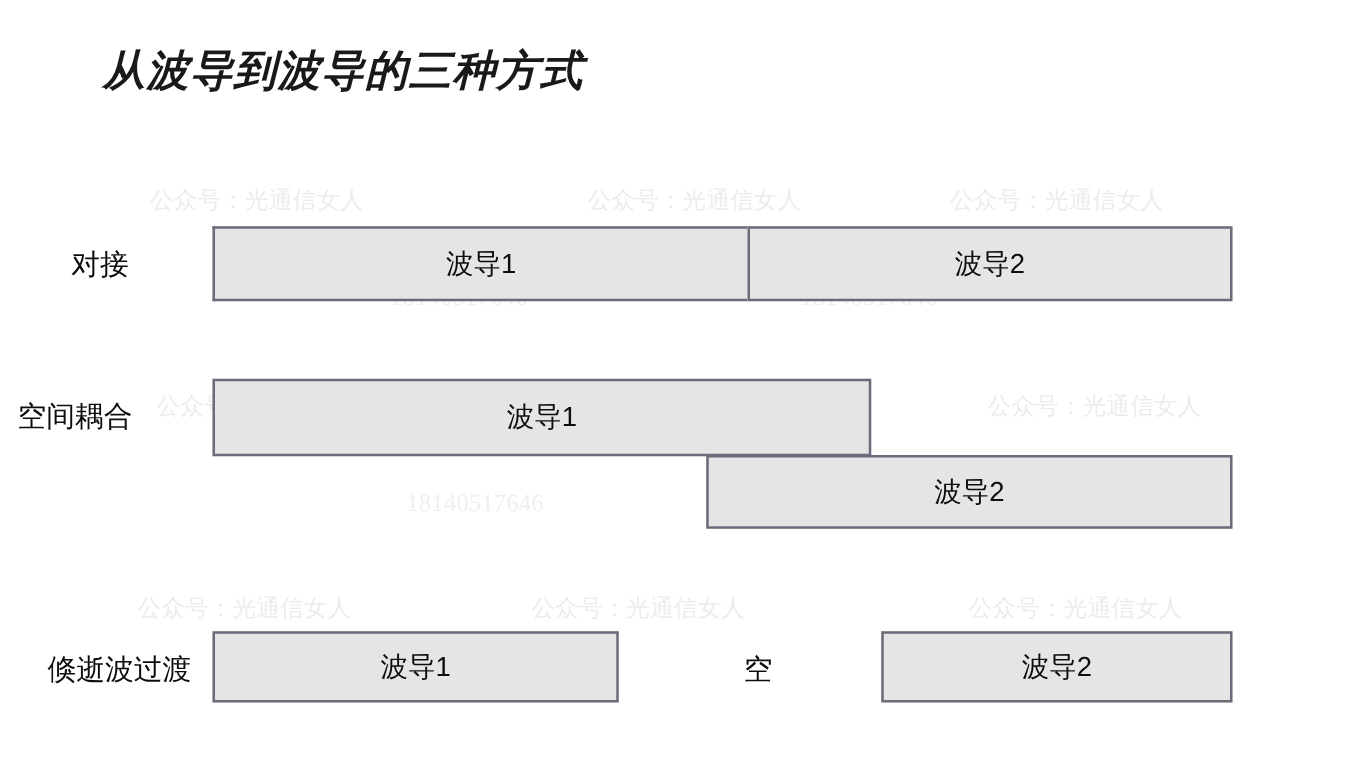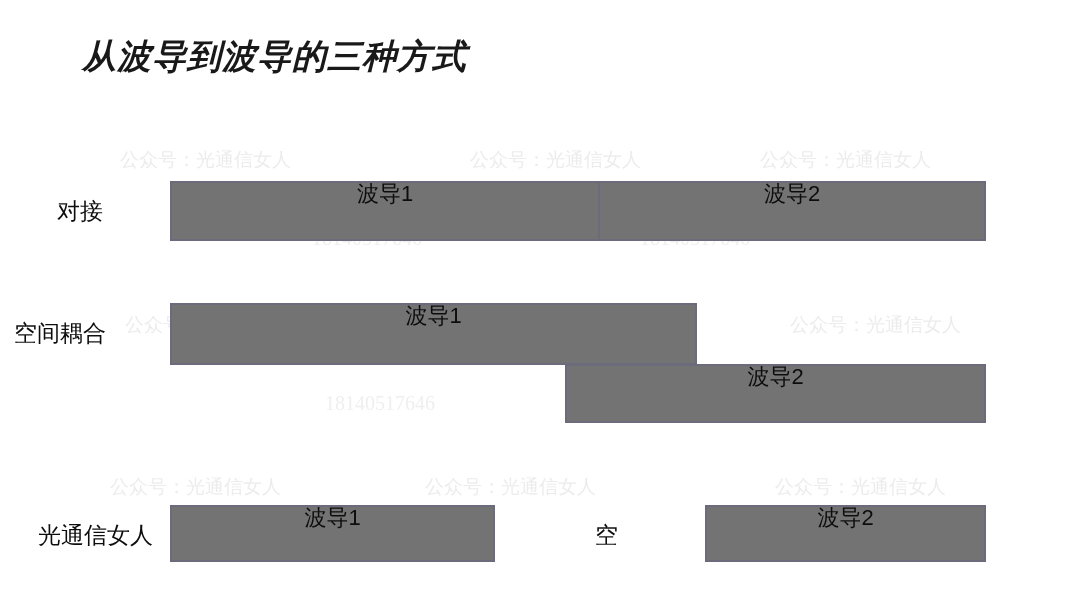--- a/index.html
+++ b/index.html
@@ -52,23 +52,24 @@
     font-size: 23px;
     color: #0d0d0d;
     white-space: nowrap;
     z-index: 3;
   }
 
   
   .wg-box {
     position: absolute;
     box-sizing: border-box;
-    background: #737373;
+    background: #e5e5e5;
     border: 2px solid #6b6b7b;
     display: flex;
+    align-items: center;
     justify-content: center;
     z-index: 2;
   }
   .wg-box.no-right { border-right: 0; }
   .wg-label {
     font-size: 22px;
     color: #0d0d0d;
     line-height: 1;
     white-space: nowrap;
   }
@@ -118,21 +119,21 @@
       <div>
         <div class="row-label" style="left: 14px; top: 318px;">空间耦合</div>
         <div class="wg-box" style="left: 170px; top: 303px; width: 527px; height: 62px;">
           <span class="wg-label">波导1</span>
         </div>
         <div class="wg-box" style="left: 565px; top: 364px; width: 421px; height: 59px;">
           <span class="wg-label">波导2</span>
         </div>
       </div>
       <div>
-        <div class="row-label" style="left: 38px; top: 520px;">光通信女人</div>
+        <div class="row-label" style="left: 38px; top: 520px;">倏逝波过渡</div>
         <div class="wg-box" style="left: 170px; top: 505px; width: 325px; height: 57px;">
           <span class="wg-label">波导1</span>
         </div>
         <div class="wg-box" style="left: 705px; top: 505px; width: 281px; height: 57px;">
           <span class="wg-label">波导2</span>
         </div>
         <div class="gap-label" style="left: 595px; top: 520px;">空</div>
       </div>
     </div>
 

